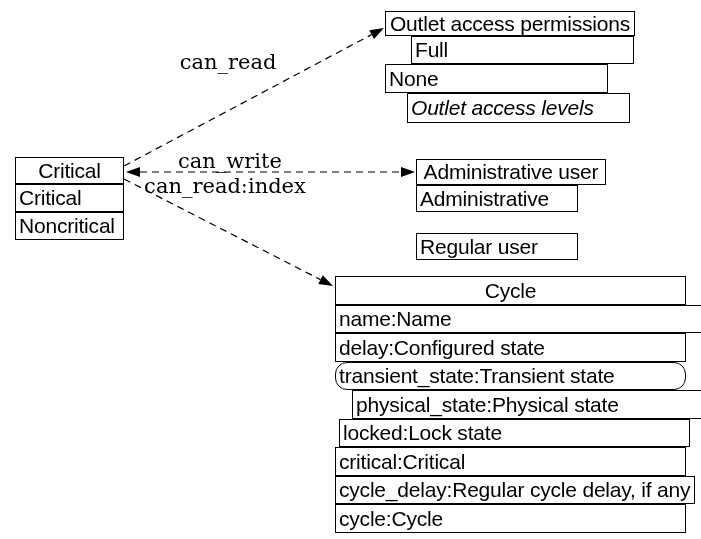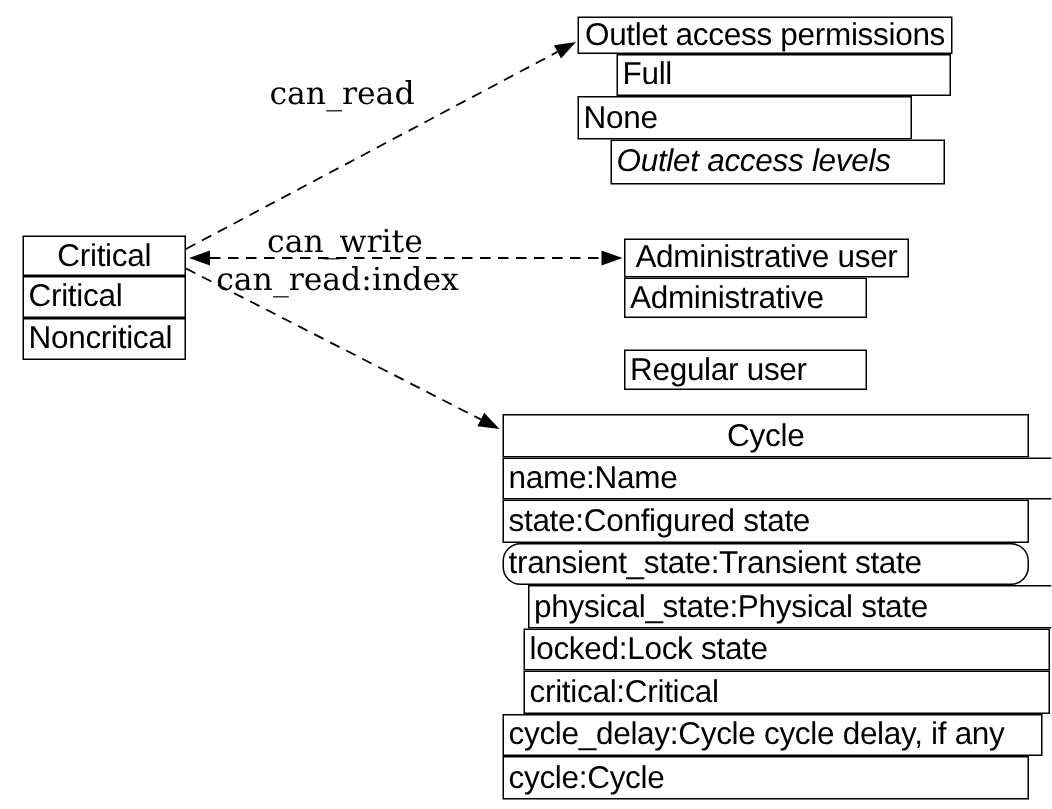--- a/index.html
+++ b/index.html
@@ -51,22 +51,22 @@
 
   <div>
     <div class="cell hdr" style="left:416px;top:159px;width:190px;height:26px;">Administrative user</div>
     <div class="cell row" style="left:416px;top:185px;width:162px;height:27px;">Administrative</div>
     <div class="cell row" style="left:416px;top:212px;width:162px;height:27px;margin-top:21px;">Regular user</div>
   </div>
 
   <div>
     <div class="cell hdr" style="left:335px;top:276px;width:351px;height:29px;">Cycle</div>
     <div class="cell row" style="left:335px;top:305px;width:415px;height:28px;">name:Name</div>
-    <div class="cell row" style="left:335px;top:333px;width:351px;height:29px;">state:Configured state</div>
+    <div class="cell row" style="left:335px;top:333px;width:351px;height:29px;">delay:Configured state</div>
     <div class="cell row" style="left:335px;top:362px;width:351px;height:28px;border-radius:12px;">transient_state:Transient state</div>
     <div class="cell row" style="left:352px;top:390px;width:351px;height:29px;">physical_state:Physical state</div>
-    <div class="cell row" style="left:349px;top:419px;width:351px;height:28px;">locked:Lock state</div>
-    <div class="cell row" style="left:335px;top:447px;width:351px;height:29px;margin-left:14px;">critical:Critical</div>
-    <div class="cell row" style="left:335px;top:476px;width:360px;height:28px;">cycle_delay:Cycle cycle delay, if any</div>
+    <div class="cell row" style="left:339px;top:419px;width:351px;height:28px;">locked:Lock state</div>
+    <div class="cell row" style="left:335px;top:447px;width:351px;height:29px;">critical:Critical</div>
+    <div class="cell row" style="left:335px;top:476px;width:360px;height:28px;">cycle_delay:Regular cycle delay, if any</div>
     <div class="cell row" style="left:335px;top:504px;width:351px;height:29px;">cycle:Cycle</div>
   </div>
 
 </div>
 
 </body></html>

